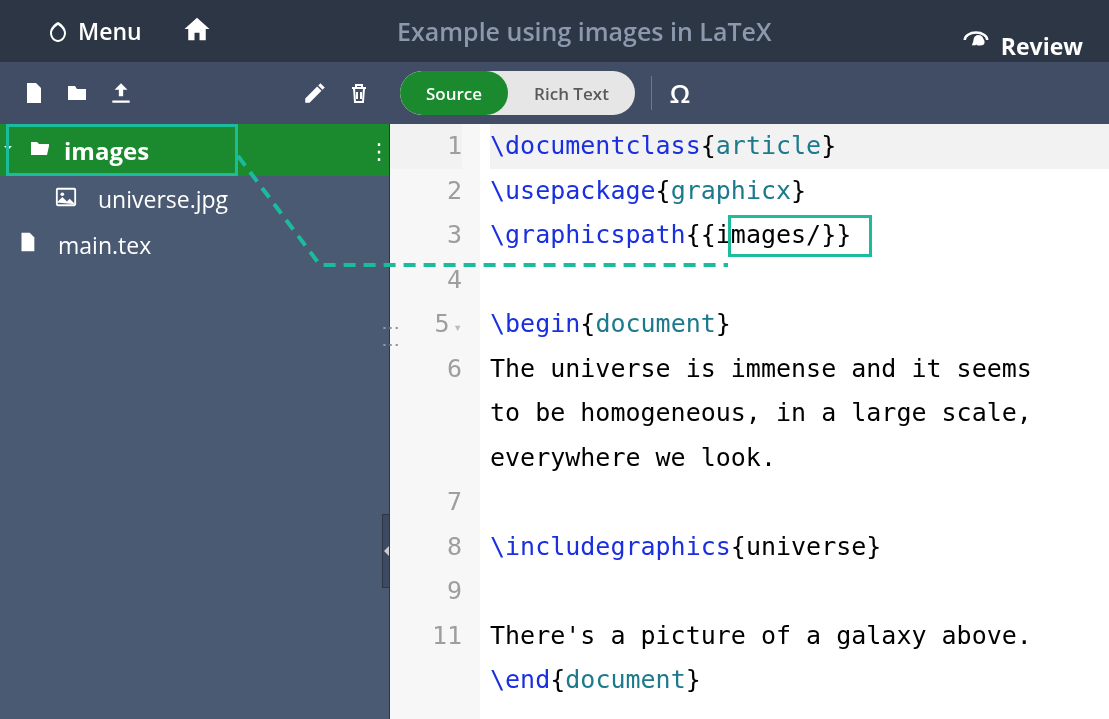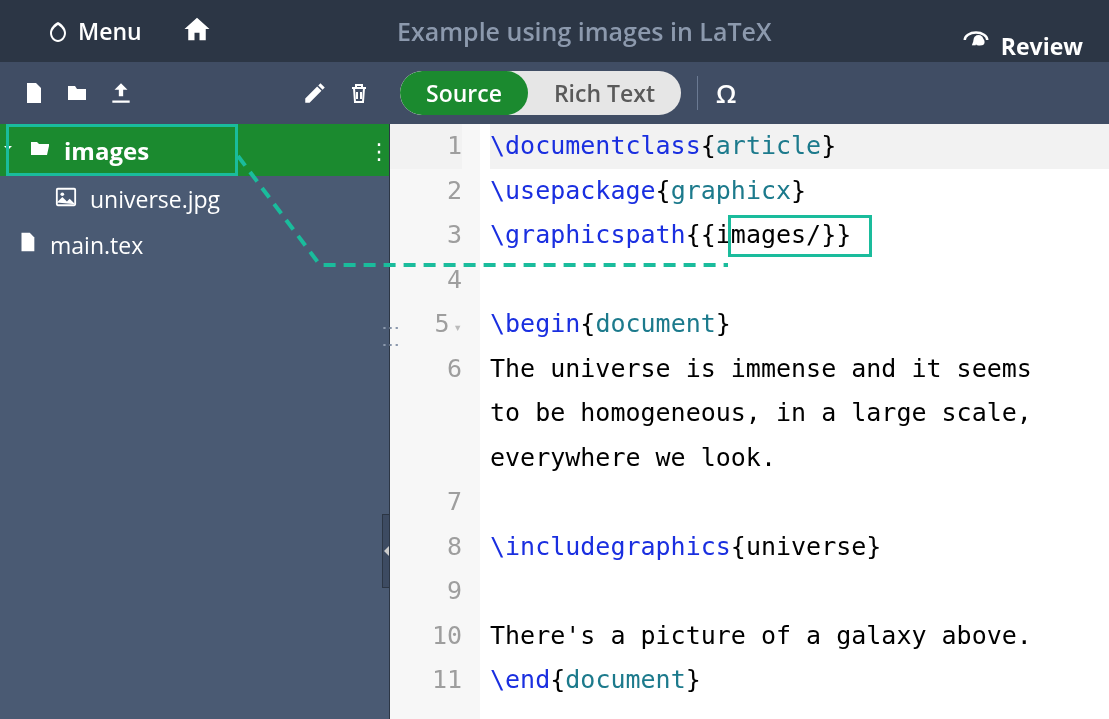--- a/index.html
+++ b/index.html
@@ -46,21 +46,21 @@
   .editor-toolbar {
     display: flex; align-items: center; gap: 0; padding-left: 10px;
   }
   .switch {
     display: flex; align-items: center;
     background: #e6e6e6; border-radius: 22px; height: 44px;
     overflow: hidden;
   }
   .switch .tab {
     padding: 0 26px; height: 44px; display: flex; align-items: center;
-    font-size: 23px; font-weight: 600; color: #5a5a5a; cursor: pointer;
+    font-size: 17px; font-weight: 600; color: #5a5a5a; cursor: pointer;
   }
   .switch .tab.active {
     background: #1b8a2f; color: #fff; border-radius: 22px;
   }
   .omega {
     margin-left: 16px; padding-left: 18px;
     border-left: 1px solid #6b7a93; height: 34px;
     display: flex; align-items: center; cursor: pointer;
     font-size: 26px; font-weight: 600;
   }
@@ -73,21 +73,21 @@
   }
   .folder-row {
     display: flex; align-items: center; gap: 10px;
     height: 52px; padding: 0 0;
     background: #1b8a2f;
     cursor: pointer;
   }
   .folder-row .dots { margin-left: auto; font-size: 22px; cursor:pointer; letter-spacing:-1px; }
   .folder-label { font-size: 24px; font-weight: 700; }
   .file-row {
-    display: flex; align-items: center; gap: 12px;
+    display: flex; align-items: center; gap: 20px;
     height: 46px; padding: 0 12px 0 54px;
     font-size: 23px; cursor: pointer; text-align: right;
   }
   .file-row.main-tex { padding-left: 16px; }
   .highlight-box {
     position: absolute; top: 0; left: 6px; width: 232px; height: 52px;
     border: 3px solid #1abc9c; pointer-events: none;
   }
   .editor {
     flex: 1; background: #fff; color: #000;
@@ -251,21 +251,20 @@
         <div class="line">2</div>
         <div class="line">3</div>
         <div class="line">4</div>
         <div class="line fold">5</div>
         <div class="line">6</div>
         <div class="line"></div>
         <div class="line"></div>
         <div class="line">7</div>
         <div class="line">8</div>
         <div class="line">9</div>
-        <div class="line">10</div>
         <div class="line">11</div>
       </div>
     <div class="code" id="code">
         <div class="line current"><span class="tk-cmd">\documentclass</span><span>{</span><span class="tk-kw">article</span><span>}</span></div>
         <div class="line"><span class="tk-cmd">\usepackage</span><span>{</span><span class="tk-kw">graphicx</span><span>}</span></div>
         <div class="line"><span class="tk-cmd">\graphicspath</span><span>{</span><span>{images/}</span><span>}</span></div>
         <div class="line"></div>
         <div class="line"><span class="tk-cmd">\begin</span><span>{</span><span class="tk-kw">document</span><span>}</span></div>
         <div class="line"><span>The universe is immense and it seems</span></div>
         <div class="line"><span>to be homogeneous, in a large scale,</span></div>

